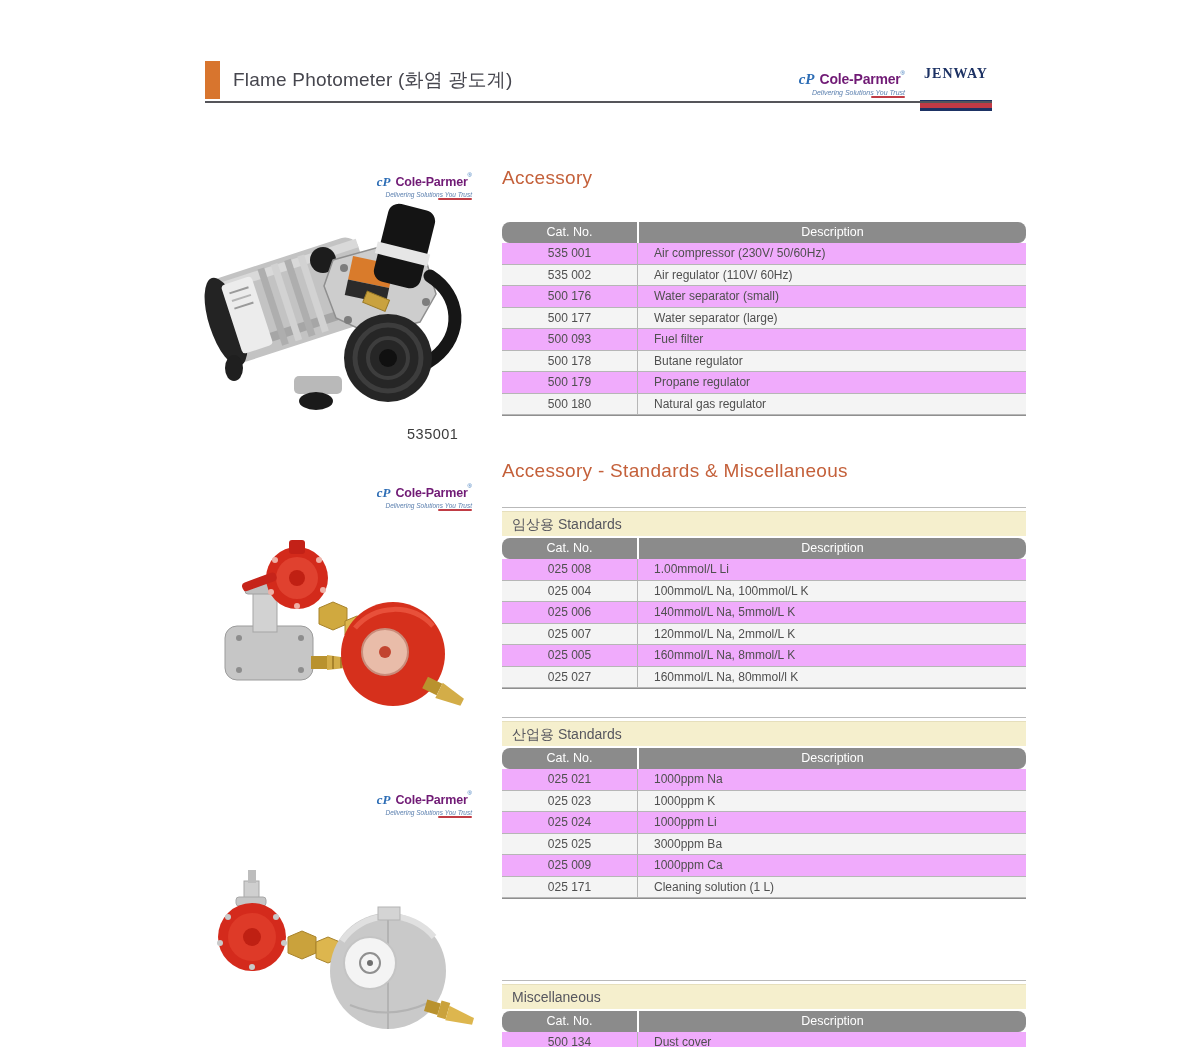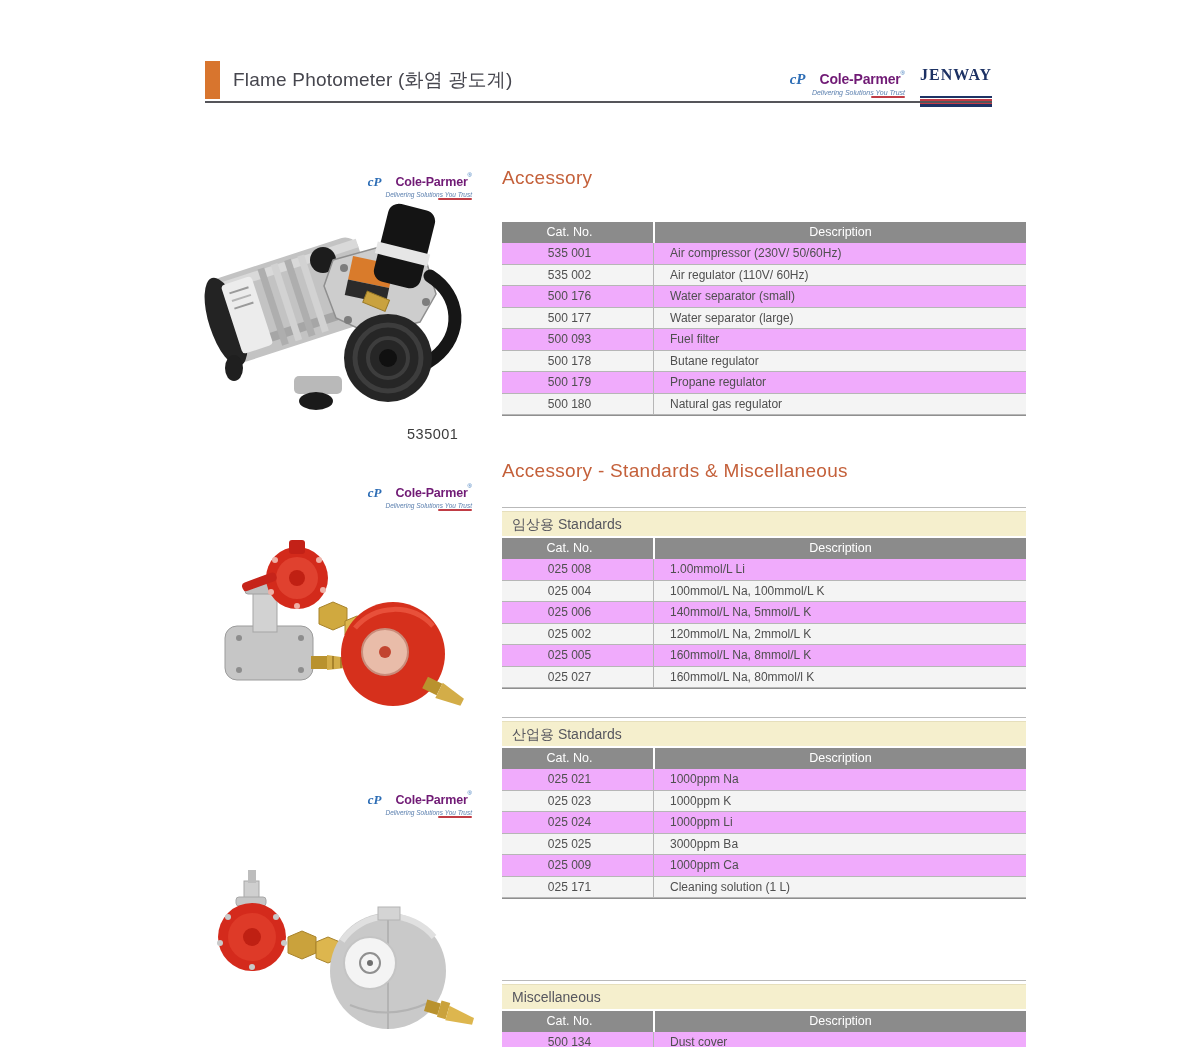--- a/index.html
+++ b/index.html
@@ -8,44 +8,44 @@
   .page { position:relative; width:1200px; height:1047px; background:#fff; overflow:hidden; }
 
   
   .accent-bar { position:absolute; left:205px; top:61px; width:15px; height:38px; background:#d8752e; }
   .page-title { position:absolute; left:233px; top:67px; font-size:19px; font-weight:400; color:#46464e; letter-spacing:0.2px; }
   .hdr-rule { position:absolute; left:205px; top:101px; width:787px; height:2px; background:#55555a; }
 
   
   .cp-logo { position:absolute; width:120px; text-align:right; }
   .cp-row { white-space:nowrap; }
-  .cp-mark { font-style:italic; font-weight:700; font-size:13px; color:#2d6db5; font-family:"Liberation Serif", serif; margin-right:14px; }
+  .cp-mark { font-style:italic; font-weight:700; font-size:13px; color:#2d6db5; font-family:"Liberation Serif", serif; margin-right:5px; }
   .cp-name { font-weight:700; font-size:12.5px; color:#701a75; letter-spacing:-0.2px; }
   .cp-reg { font-size:6px; color:#2d6db5; vertical-align:top; }
   .cp-tagline { font-size:6.5px; font-style:italic; color:#5a7fae; margin-top:1px; }
   .cp-swoosh { height:2px; width:34px; background:#c03c45; margin-left:auto; margin-top:0px; border-radius:2px; }
   .cp-lg .cp-mark { font-size:15px; }
   .cp-lg .cp-name { font-size:14px; }
   .cp-lg .cp-tagline { font-size:7px; }
 
   
   .jenway { position:absolute; width:72px; }
-  .jenway-text { font-family:"Liberation Serif", serif; font-weight:700; font-size:16px; letter-spacing:1px; color:#1d3264; border-bottom:2px solid #1d3264; padding-bottom:12px; text-align:center; }
+  .jenway-text { font-family:"Liberation Serif", serif; font-weight:700; font-size:14px; letter-spacing:1px; color:#1d3264; border-bottom:2px solid #1d3264; padding-bottom:18px; text-align:center; }
   .jenway-red { height:5px; background:#c23a45; margin-top:1px; }
   .jenway-navy { height:3px; background:#1d3264; }
 
   
   .sec-heading { position:absolute; left:502px; font-size:19px; font-weight:400; color:#c4603a; letter-spacing:0.3px; }
 
   
   .tbl { position:absolute; left:502px; width:524px; border-bottom:1px solid #8f8f8f; }
   .tr { display:grid; grid-template-columns:135px 389px; height:21.5px; line-height:21.5px; border-bottom:1px solid #b6b6b6; font-size:12px; color:#4f4f4f; background:#f0abfc; }
   .tr .cat { text-align:center; }
-  .tr .desc { padding-left:16px; border-left:1px solid #b6b6b6; text-align:left;margin-left:16px; }
-  .tr.head { background:#8b8b8b; color:#ffffff; height:21px; line-height:21px; font-size:12.5px; border-bottom:1px solid #8b8b8b; }
+  .tr .desc { padding-left:16px; border-left:1px solid #b6b6b6; text-align:left; }
+  .tr.head { background:#8b8b8b; color:#ffffff; height:21px; line-height:21px; font-size:12.5px; border-bottom:1px solid #8b8b8b;border-radius:8px; }
   .tr.head .desc { border-left:2px solid #fff; text-align:center; padding-left:0; }
   .tbl > div.tr:nth-of-type(odd):not(.head) { background:#f4f4f4; }
 
   
   .group { position:absolute; left:502px; width:524px; }
   .group-rule { height:1px; background:#b9b9b9; margin-bottom:3px; }
   .banner { height:25px; line-height:24px; background:#f5efcd; border-top:1px solid #e6dfbc; padding-left:10px; font-size:14px; color:#56565e; margin-bottom:2px; }
   .group .tbl { position:relative; left:0; }
 
   
@@ -288,21 +288,21 @@
           <div class="cat">025 004</div>
           <div class="desc">100mmol/L Na, 100mmol/L K</div>
         </div>
 
         <div class="tr">
           <div class="cat">025 006</div>
           <div class="desc">140mmol/L Na, 5mmol/L K</div>
         </div>
 
         <div class="tr">
-          <div class="cat">025 002</div>
+          <div class="cat">025 007</div>
           <div class="desc">120mmol/L Na, 2mmol/L K</div>
         </div>
 
         <div class="tr">
           <div class="cat">025 005</div>
           <div class="desc">160mmol/L Na, 8mmol/L K</div>
         </div>
 
         <div class="tr">
           <div class="cat">025 027</div>

